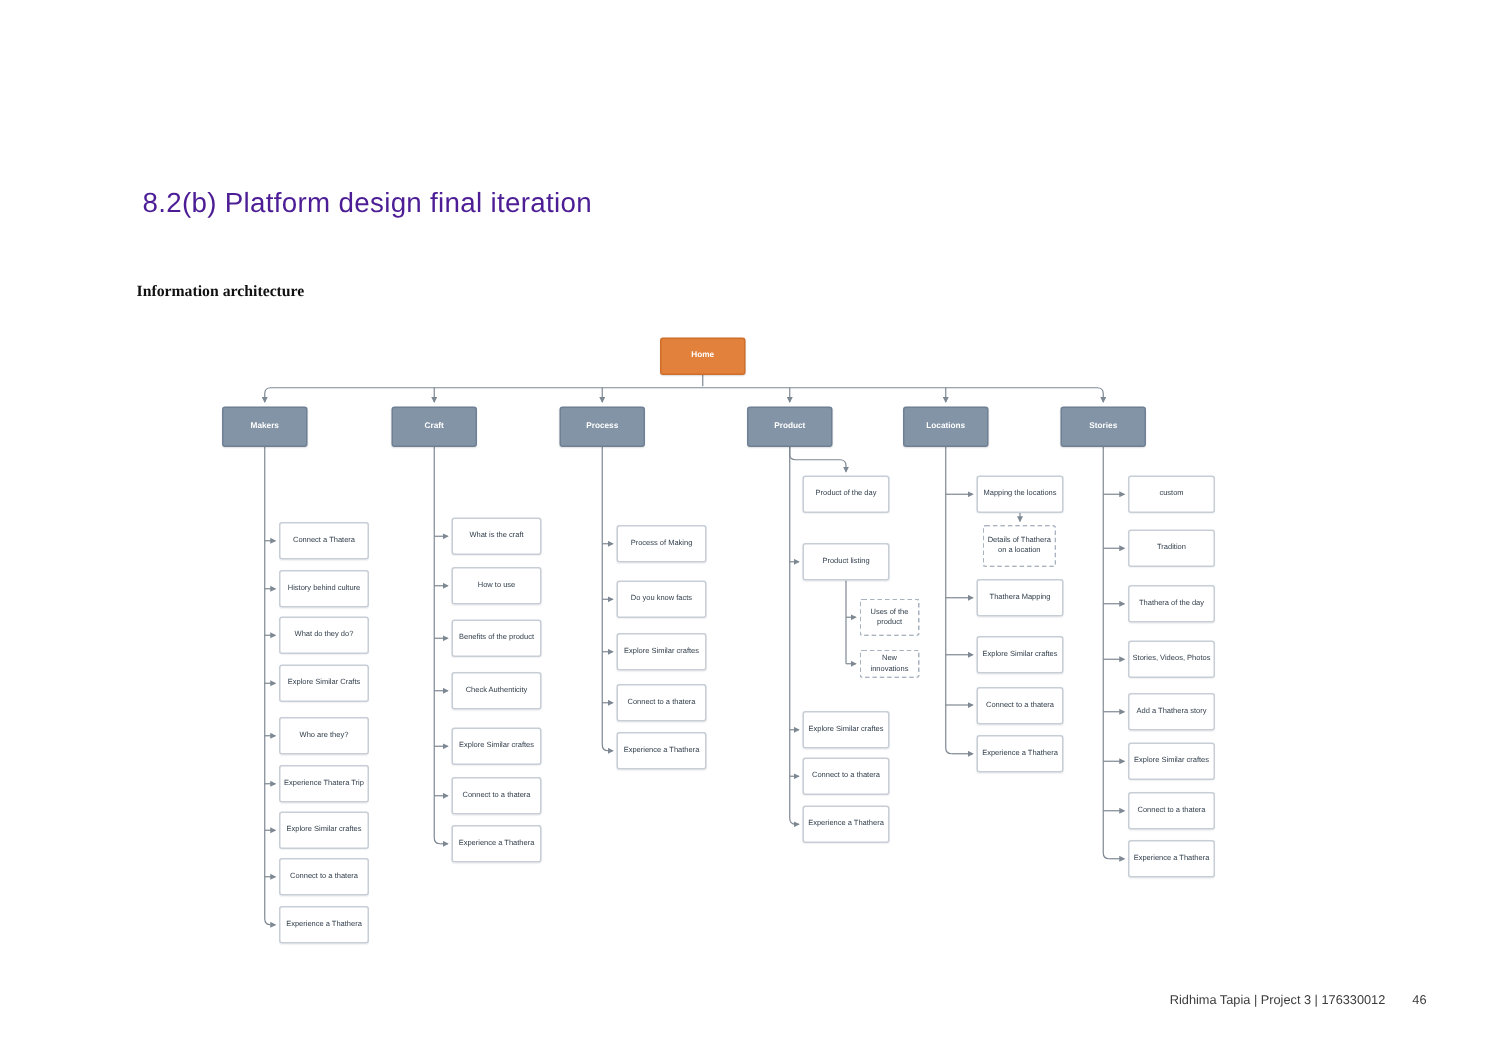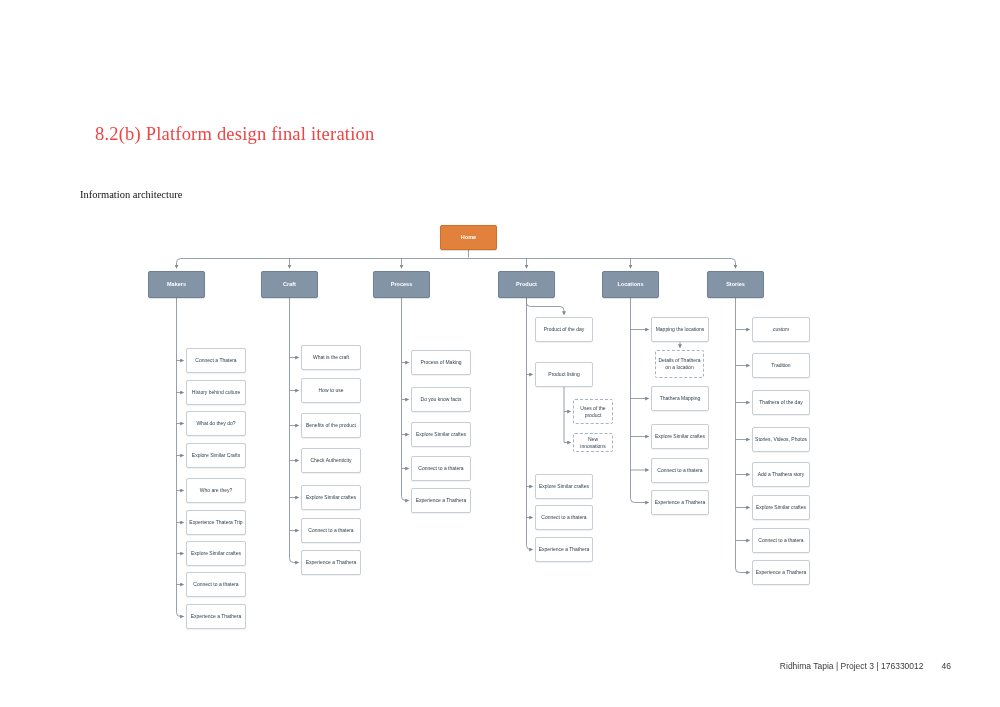--- a/index.html
+++ b/index.html
@@ -6,29 +6,29 @@
   html,body { background:#ffffff; }
   #page {
     position: relative;
     width: 1000px; height: 707px;
     background: #ffffff;
     overflow: hidden;
     font-family: "Liberation Sans", sans-serif;
   }
   #page-title {
     position: absolute; left: 95px; top: 124px;
-    font-family: Liberation Serif, serif;
-    font-size: 18.5px; font-weight: 400; color: #ef4444;
+    font-family: Liberation Sans, sans-serif;
+    font-size: 18.5px; font-weight: 400; color: #4c1d95;
     letter-spacing: 0.2px;
     text-align: center;
   }
   #page-subtitle {
-    position: absolute; left: 80px; top: 189px;
+    position: absolute; left: 91px; top: 189px;
     font-family: "Liberation Serif", serif;
-    font-size: 10.5px; font-weight: 400; color: #111111;
+    font-size: 10.5px; font-weight: 700; color: #111111;
   }
   #connectors { position: absolute; left: 0; top: 0; }
   .node {
     position: absolute;
     display: flex; align-items: center; justify-content: center;
     text-align: center;
     border-radius: 2px;
     line-height: 1.35;
   }
   .node-home {

